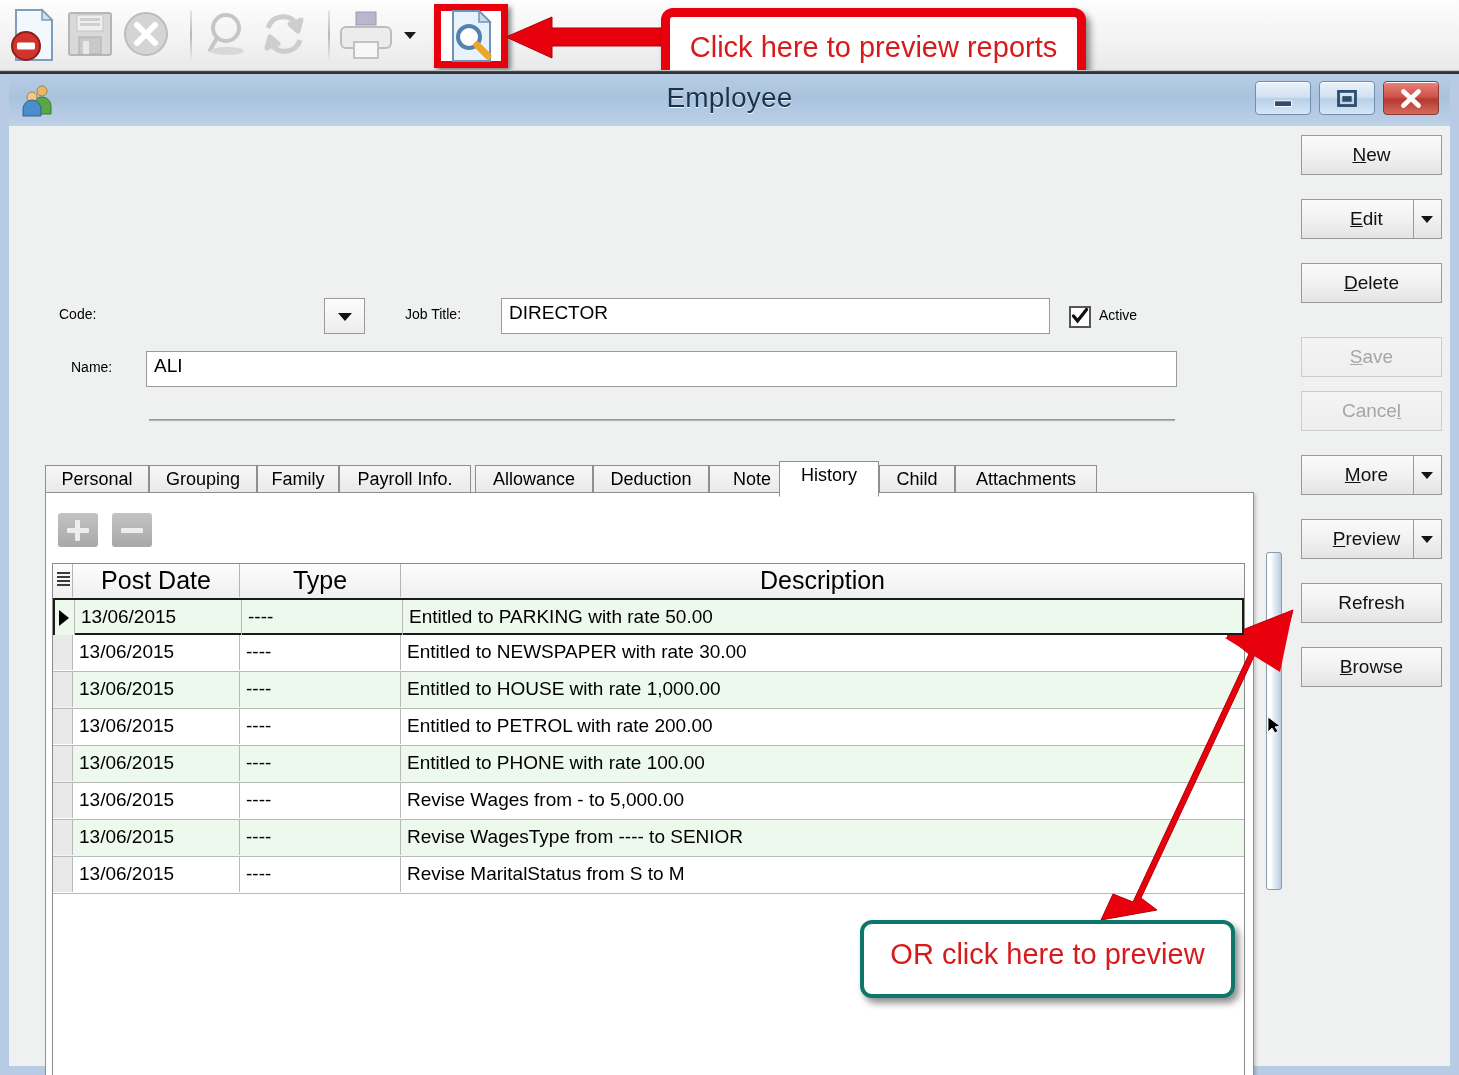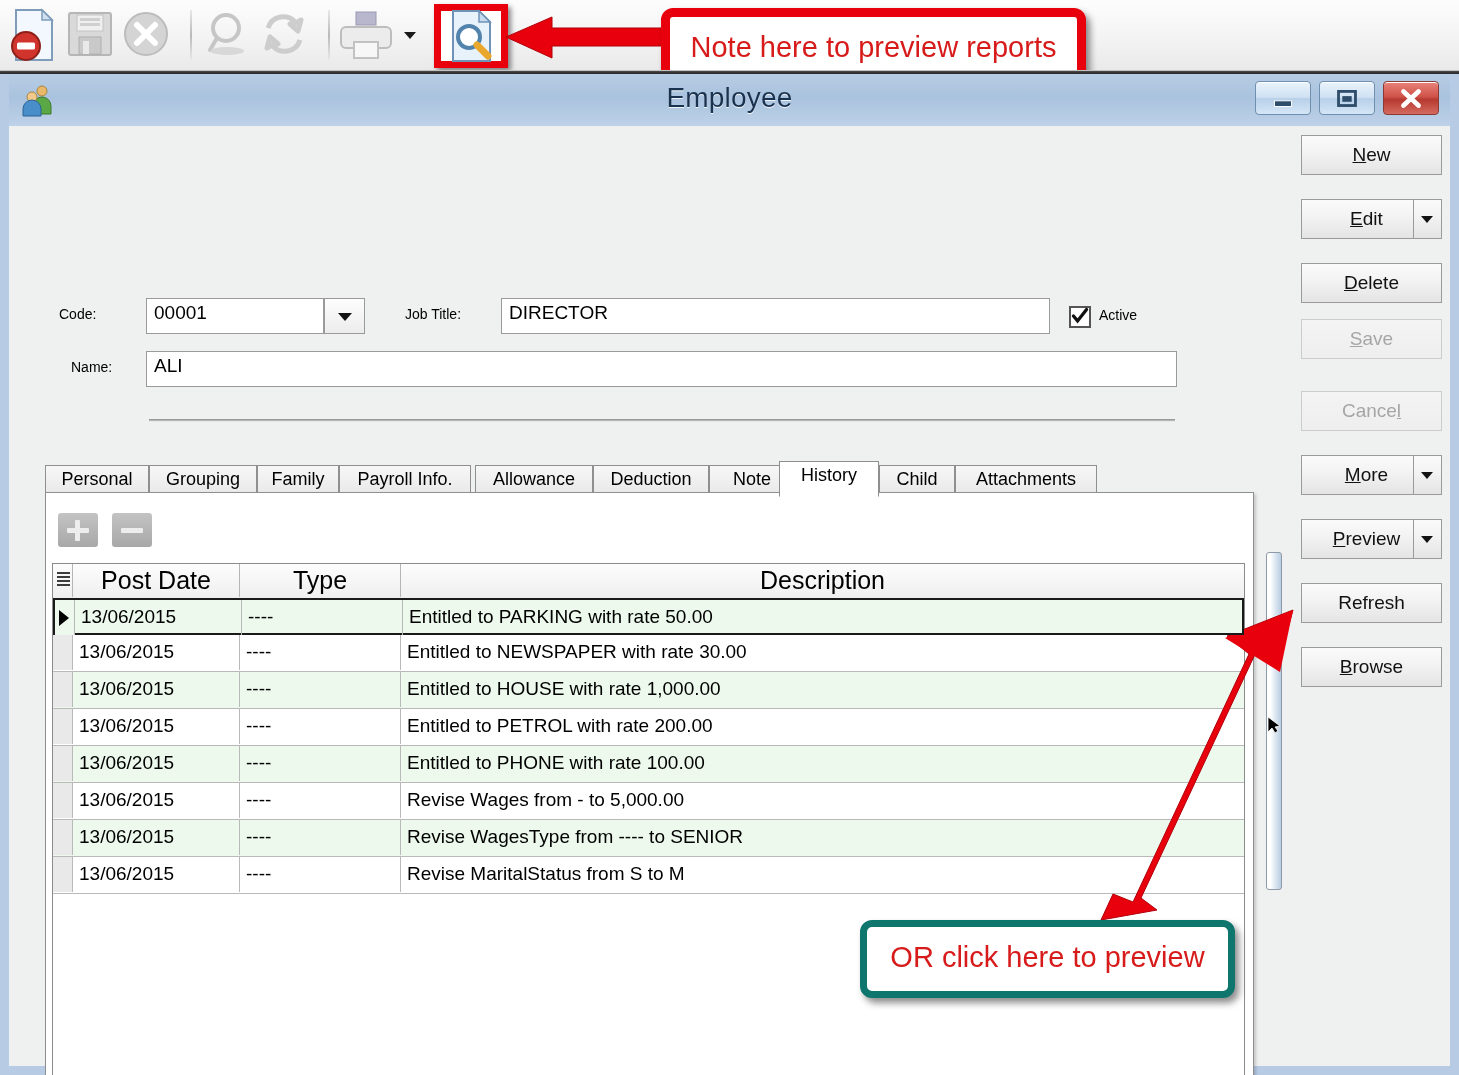--- a/index.html
+++ b/index.html
@@ -145,21 +145,21 @@
   #sb-cursor{position:absolute;left:1258px;top:590px;width:14px;height:18px;}
 
   
   #callout1{position:absolute;left:661px;top:8px;width:425px;height:78px;
       border:9px solid #e8000d;border-radius:12px;background:#fff;box-sizing:border-box;
       box-shadow:4px 5px 7px rgba(0,0,0,.45);}
   #callout1 span{position:absolute;left:0;top:14px;width:100%;text-align:center;
       font-size:29px;color:#d71a1a;}
   #arrow1{position:absolute;left:500px;top:14px;width:168px;height:48px;}
   #callout2{position:absolute;left:851px;top:846px;width:375px;height:78px;
-      border:7px solid #0f766e;border-radius:12px;background:#fff;box-sizing:border-box;
+      border:4px solid #0f766e;border-radius:12px;background:#fff;box-sizing:border-box;
       box-shadow:4px 5px 7px rgba(0,0,0,.45);}
   #callout2 span{position:absolute;left:0;top:14px;width:100%;text-align:center;
       font-size:29px;color:#d71a1a;}
   #arrow2{position:absolute;left:1088px;top:528px;width:200px;height:325px;}
 </style>
 </head>
 <body>
 
 <div id="toolbar">
 
@@ -227,21 +227,21 @@
       <circle cx="25" cy="31" r="11" fill="#ffffff" stroke="#5283ad" stroke-width="4"></circle>
       <path d="M33 39 L44 50" stroke="#e9a72c" stroke-width="7" stroke-linecap="round"></path>
     </svg>
   </div>
 
   <svg id="arrow1" viewBox="0 0 168 48">
     <path d="M166 14 H52 V3 L6 23 L52 44 V32 H166 Z" fill="#e8000d" stroke="#b00009" stroke-width="1"></path>
   </svg>
 
   <div id="callout1">
-    <span>Note here to preview reports</span>
+    <span>Click here to preview reports</span>
   </div>
 </div>
 <div id="toolbar-line"></div>
 
 <div id="win">
 
   <div id="titlebar">
     <svg id="win-icon" viewBox="0 0 36 34">
       <circle cx="23" cy="8" r="5" fill="#e8b96a" stroke="#a9833c"></circle>
       <path d="M14 31 v-8 a9 9 0 0 1 18 0 v8 z" fill="#5aa845" stroke="#3d7a2d"></path>
@@ -264,21 +264,20 @@
     <div class="wbtn" id="wbtn-close">
       <svg class="wglyph" viewBox="0 0 56 34">
           <path d="M20 10 L36 25 M36 10 L20 25" stroke="#fff" stroke-width="5" stroke-linecap="round"></path>
         </svg>
     </div>
   </div>
 
   <div id="client">
 
     <div class="lbl" id="code-lbl">Code:</div>
-    <div class="tbox" id="code-box" placeholder="Code">00001</div>
     <div id="code-drop"></div>
 
     <div class="lbl" id="job-lbl">Job Title:</div>
     <div class="tbox" id="job-box" placeholder="Job Title">DIRECTOR</div>
 
     <div id="chk">
       <svg viewBox="0 0 22 22" width="18" height="18" style="position:absolute;left:0;top:-1px">
         <path d="M3 11 L8 17 L19 3" fill="none" stroke="#111" stroke-width="4" stroke-linecap="round"></path>
       </svg>
     </div>
@@ -286,21 +285,21 @@
 
     <div class="lbl" id="name-lbl">Name:</div>
     <div class="tbox" id="name-box" placeholder="Name">ALI</div>
 
     <div id="hr"></div>
 
     <div class="rbtn" style="top:9px"><span><span class="u">N</span>ew</span></div>
     <div class="rbtn split" style="top:73px"><span><span class="u">E</span>dit</span></div>
     <div class="rarrow" style="top:73px"></div>
     <div class="rbtn" style="top:137px"><span><span class="u">D</span>elete</span></div>
-    <div class="rbtn dis" style="top:193px"><span><span class="u">S</span>ave</span></div>
+    <div class="rbtn dis" style="top:211px"><span><span class="u">S</span>ave</span></div>
     <div class="rbtn dis" style="top:265px"><span>Cance<span class="u">l</span></span></div>
     <div class="rbtn split" style="top:329px"><span><span class="u">M</span>ore</span></div>
     <div class="rarrow" style="top:329px"></div>
     <div class="rbtn split" style="top:393px"><span><span class="u">P</span>review</span></div>
     <div class="rarrow" style="top:393px"></div>
     <div class="rbtn" style="top:457px"><span>Refresh</span></div>
     <div class="rbtn" style="top:521px"><span><span class="u">B</span>rowse</span></div>
 
     <div id="tabstrip">
         <div class="tab" style="left: 0px; width: 104px;"><span>Personal</span></div>

